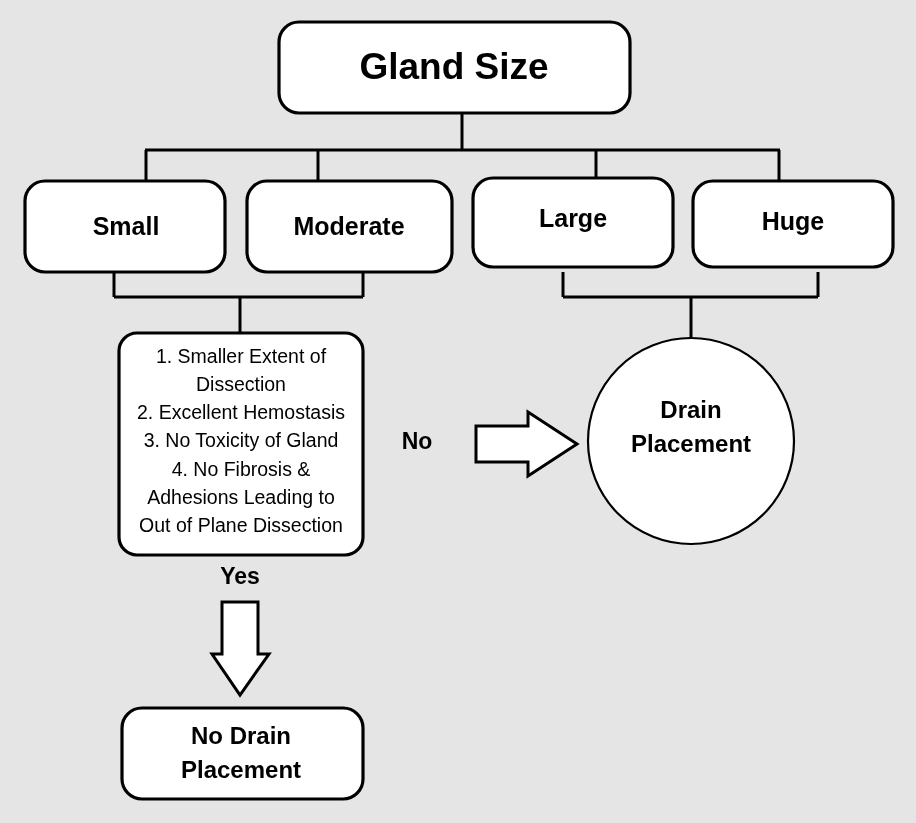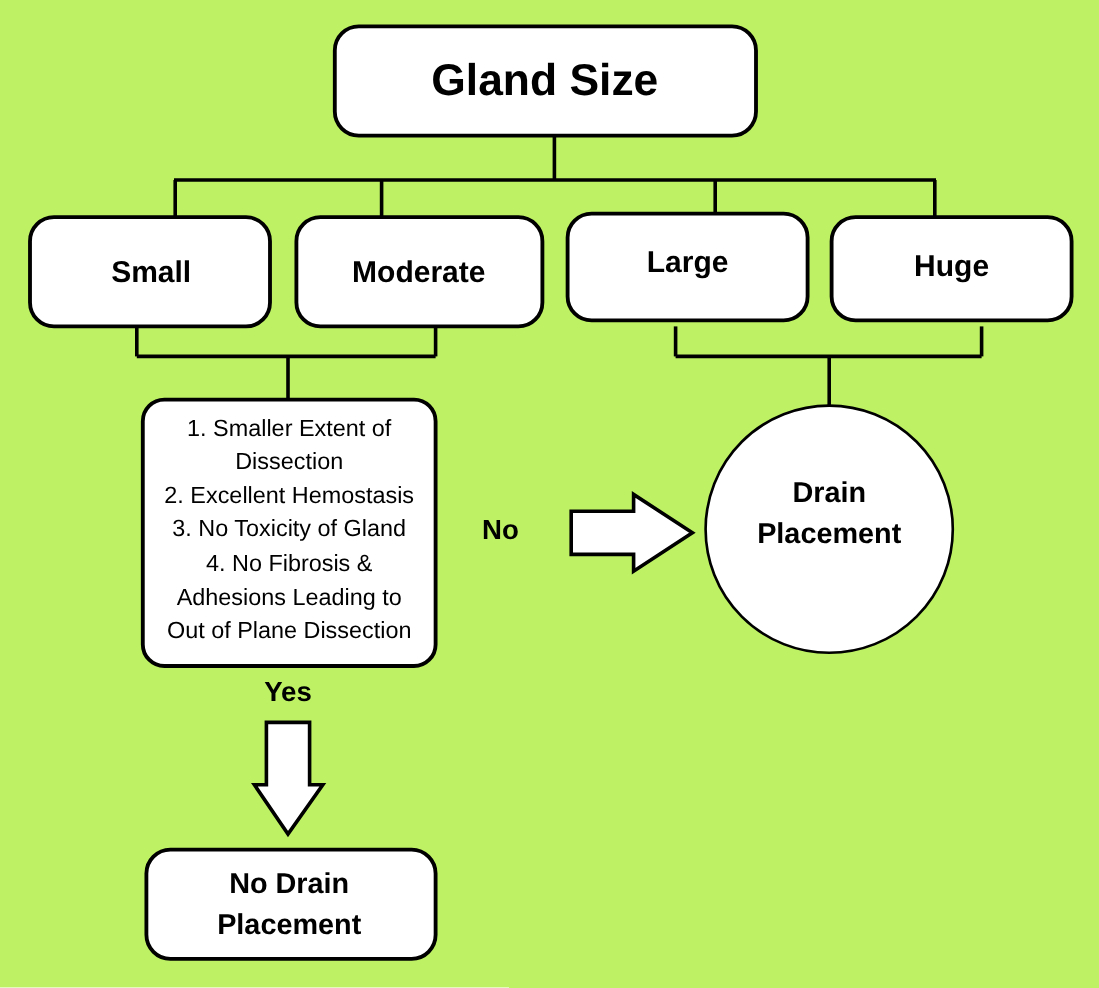--- a/index.html
+++ b/index.html
@@ -11,21 +11,21 @@
   body {
     font-family: "Liberation Sans", sans-serif;
     width: 916px;
     height: 823px;
     overflow: hidden;
   }
   #flowchart-root {
     position: relative;
     width: 916px;
     height: 823px;
-    background: #bef264;
+    background: #e5e5e5;
   }
   svg.chart-layer {
     position: absolute;
     top: 0;
     left: 0;
     width: 916px;
     height: 823px;
   }
   .node-shape {
     fill: #ffffff;

